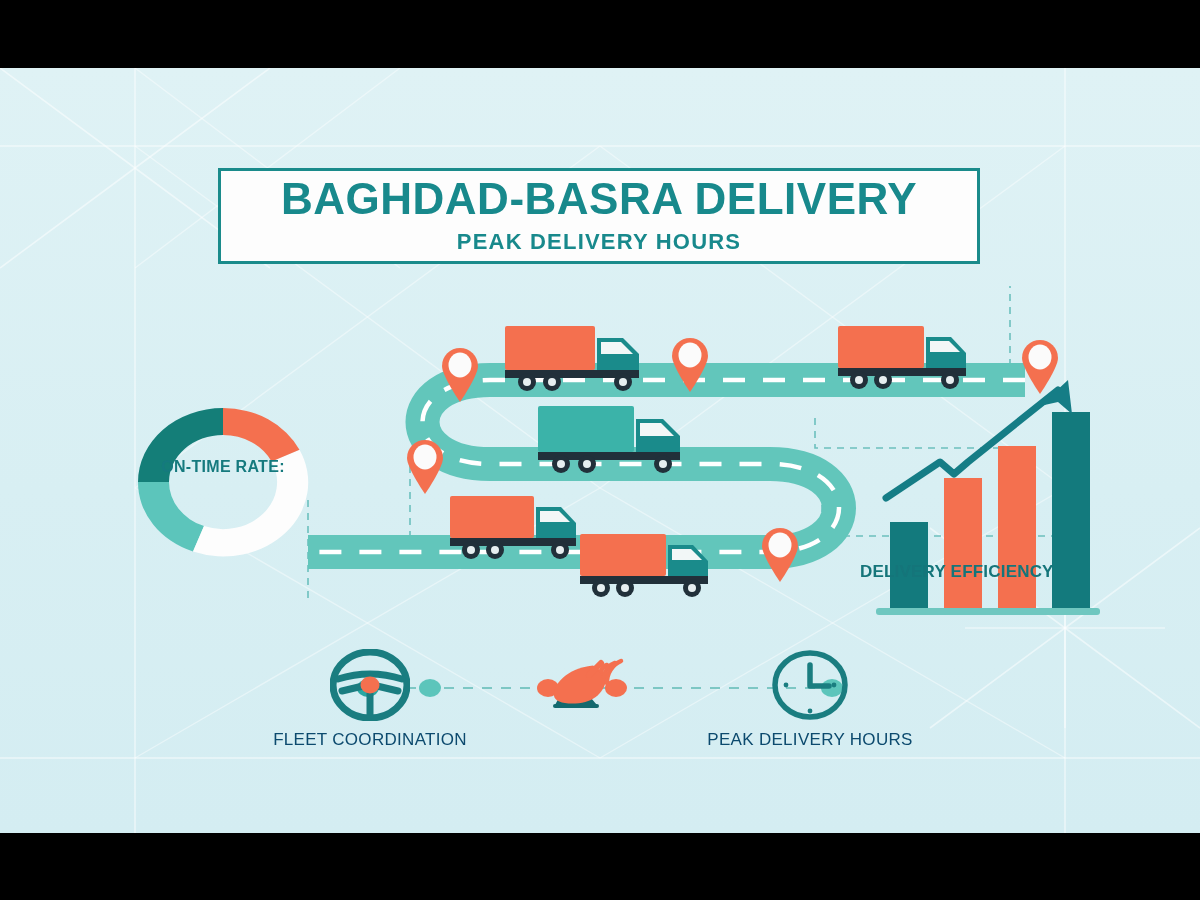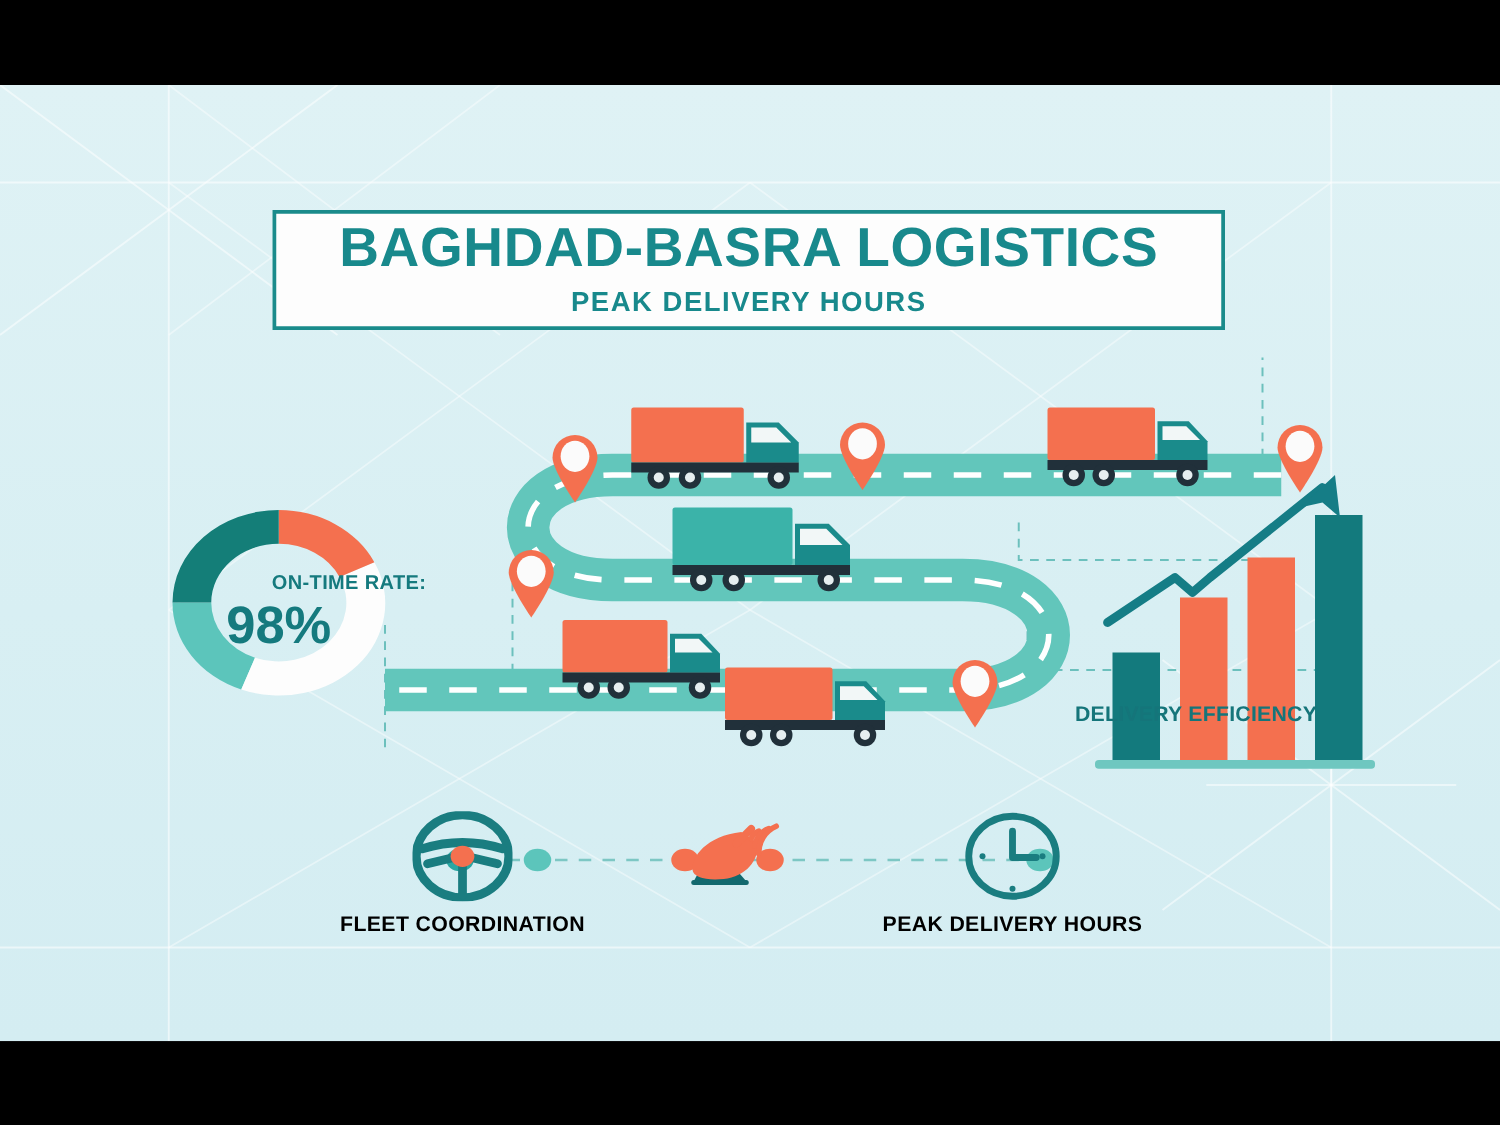--- a/index.html
+++ b/index.html
@@ -79,24 +79,24 @@
   
   #donut-wrap {
     position: absolute;
     left: 117px;
     top: 322px;
     width: 212px;
     height: 185px;
   }
   #donut-label {
     position: absolute;
-    left: 12px;
+    left: 0;
     top: 68px;
     width: 212px;
-    text-align: right;
+    text-align: center;
     font-size: 16px;
     font-weight: bold;
     color: #157a7e;
     letter-spacing: 0.3px;
   }
   #donut-value {
     position: absolute;
     left: 0;
     top: 86px;
     width: 212px;
@@ -135,22 +135,22 @@
   
   .feature {
     position: absolute;
     width: 240px;
     text-align: center;
   }
   .feature .ficon { height: 78px; display: flex; align-items: center; justify-content: center; }
   .feature .flabel {
     margin-top: 6px;
     font-size: 17px;
-    font-weight: bold;
-    color: #000000;
+    font-weight: normal;
+    color: #0c4a6e;
     letter-spacing: 0.3px;
     white-space: nowrap;
   }
   #feature-0 { left: 250px; top: 578px; }
   #feature-1 { left: 465px; top: 578px; }
   #feature-2 { left: 690px; top: 578px; }
 </style>
 </head>
 <body>
 
@@ -193,21 +193,21 @@
         <line x1="1065" y1="460" x2="1065" y2="660"></line>
         <line x1="965" y1="560" x2="1165" y2="560"></line>
         <line x1="135" y1="100" x2="270" y2="0"></line>
         <line x1="135" y1="100" x2="0" y2="0"></line>
         <line x1="135" y1="100" x2="270" y2="200"></line>
         <line x1="135" y1="100" x2="0" y2="200"></line>
       </g>
     </svg>
 
     <div id="title-box">
-      <div id="title-main">BAGHDAD-BASRA LOGISTICS</div>
+      <div id="title-main">BAGHDAD-BASRA DELIVERY</div>
       <div id="title-sub">PEAK DELIVERY HOURS</div>
     </div>
 
     <svg id="route" viewBox="0 0 830 330">
 
       <g stroke="#6cc0bd" stroke-width="1.6" stroke-dasharray="7 6" fill="none">
         <path d="M160 185 L160 275 L410 275"></path>
         <path d="M565 150 L565 180 L760 180"></path>
         <path d="M560 98 L760 98"></path>
         <path d="M572 198 L572 268 L810 268"></path>
@@ -329,21 +329,20 @@
           <path d="M -85 0 A 85 74 0 0 0 -30 69.6 L -19 44.1 A 54 47 0 0 1 -54 0 Z" fill="#5cc5bb"></path>
 
           <path d="M -30 69.6 A 85 74 0 0 0 76.5 -32.2 L 48.6 -20.5 A 54 47 0 0 1 -19 44.1 Z" fill="#fdfdfd"></path>
 
           <path d="M 0 -74 A 85 74 0 0 1 76.5 -32.2 L 48.6 -20.5 A 54 47 0 0 0 0 -47 Z" fill="#f4704f"></path>
 
           <path d="M -85 0 A 85 74 0 0 1 0 -74 L 0 -47 A 54 47 0 0 0 -54 0 Z" fill="#147e78"></path>
         </g>
       </svg>
       <div id="donut-label">ON-TIME RATE:</div>
-      <div id="donut-value">98%</div>
     </div>
 
     <svg id="barchart" viewBox="0 0 232 282">
 
       <rect x="4" y="238" width="224" height="7" rx="3" fill="#6fc7c0"></rect>
 
       <rect x="18" y="152" width="38" height="86" fill="#137a7d"></rect>
       <rect x="72" y="108" width="38" height="130" fill="#f4704f"></rect>
       <rect x="126" y="76" width="38" height="162" fill="#f4704f"></rect>
       <rect x="180" y="42" width="38" height="196" fill="#137a7d"></rect>

